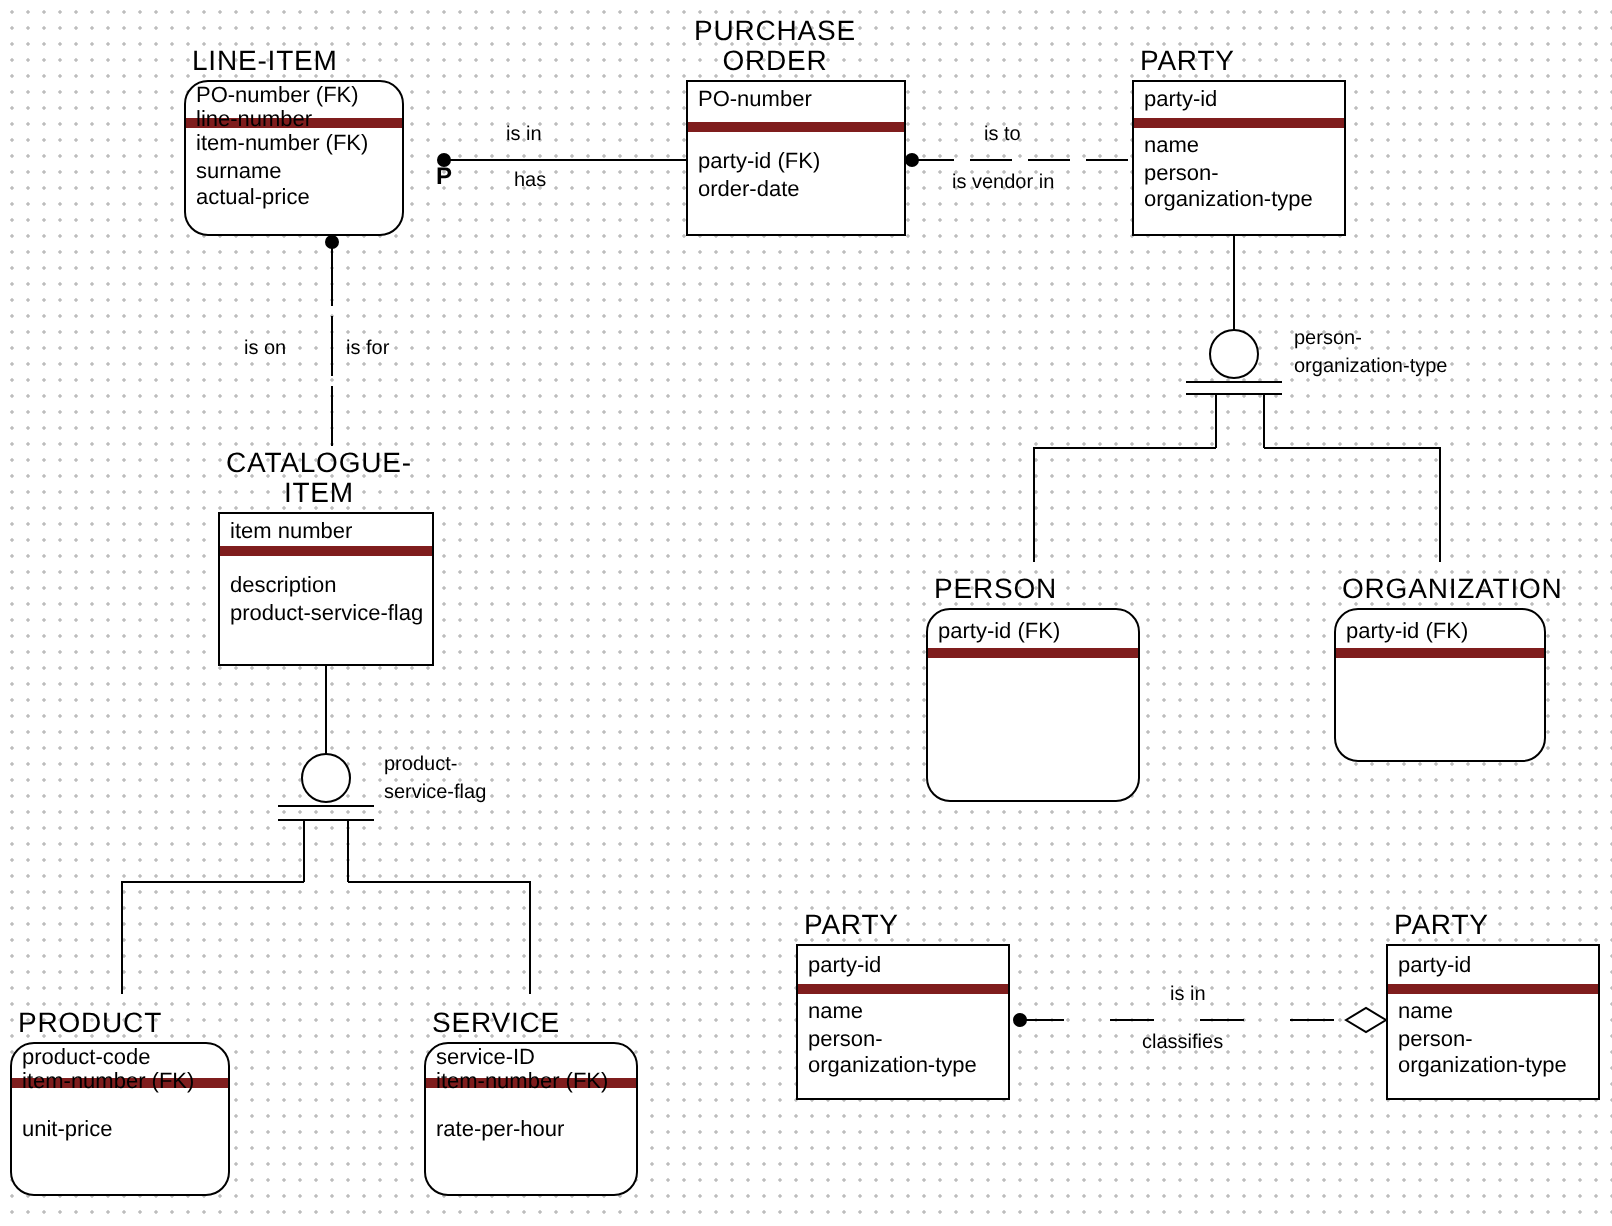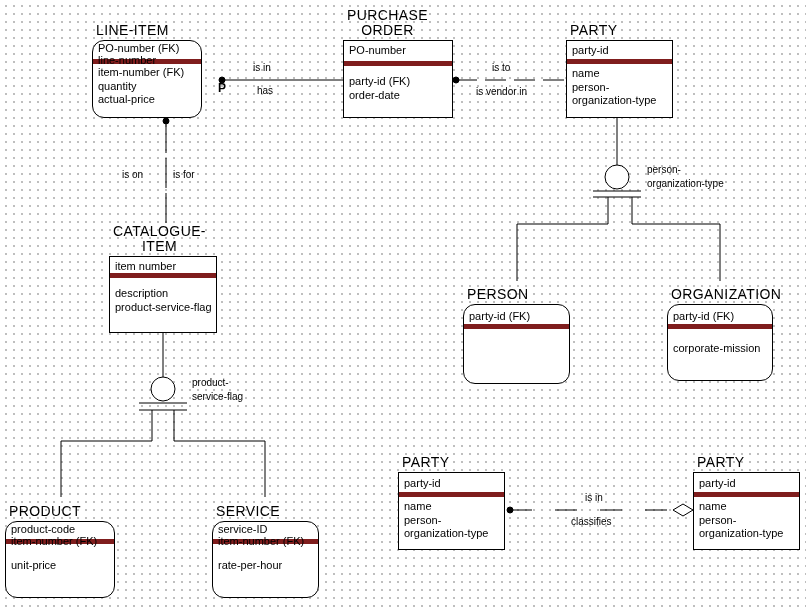--- a/index.html
+++ b/index.html
@@ -68,21 +68,21 @@
     <div class="etitle">
       <div>LINE-ITEM</div>
     </div>
     <div class="ebox">
       <div class="keys" style="height:23px">
         <div>PO-number (FK)</div>
         <div>line-number</div>
       </div>
       <div class="attrs">
         <div>item-number (FK)</div>
-        <div>quantity</div>
+        <div>surname</div>
         <div>actual-price</div>
       </div>
     </div>
   </div>
 
   <div class="entity" style="left:343px;top:40px;width:110px;height:78px">
     <div class="etitle">
       <div>PURCHASE</div>
       <div>ORDER</div>
     </div>
@@ -122,41 +122,38 @@
       <div class="keys" style="height:21px;padding-top:3px">
         <div>item number</div>
       </div>
       <div class="attrs" style="padding-top:9px">
         <div>description</div>
         <div>product-service-flag</div>
       </div>
     </div>
   </div>
 
-  <div class="entity rounded" style="left:463px;top:304px;width:107px;height:80px">
+  <div class="entity rounded" style="left:463px;top:304px;width:107px;height:97px">
     <div class="etitle">
       <div>PERSON</div>
     </div>
     <div class="ebox">
       <div class="keys" style="height:24px;padding-top:5px">
         <div>party-id (FK)</div>
       </div>
     </div>
   </div>
 
   <div class="entity rounded" style="left:667px;top:304px;width:106px;height:77px">
     <div class="etitle">
       <div>ORGANIZATION</div>
     </div>
     <div class="ebox">
       <div class="keys" style="height:24px;padding-top:5px">
         <div>party-id (FK)</div>
-      </div>
-      <div class="attrs" style="padding-top:13px">
-        <div>corporate-mission</div>
       </div>
     </div>
   </div>
 
   <div class="entity rounded" style="left:5px;top:521px;width:110px;height:77px">
     <div class="etitle">
       <div>PRODUCT</div>
     </div>
     <div class="ebox">
       <div class="keys" style="height:22px">

